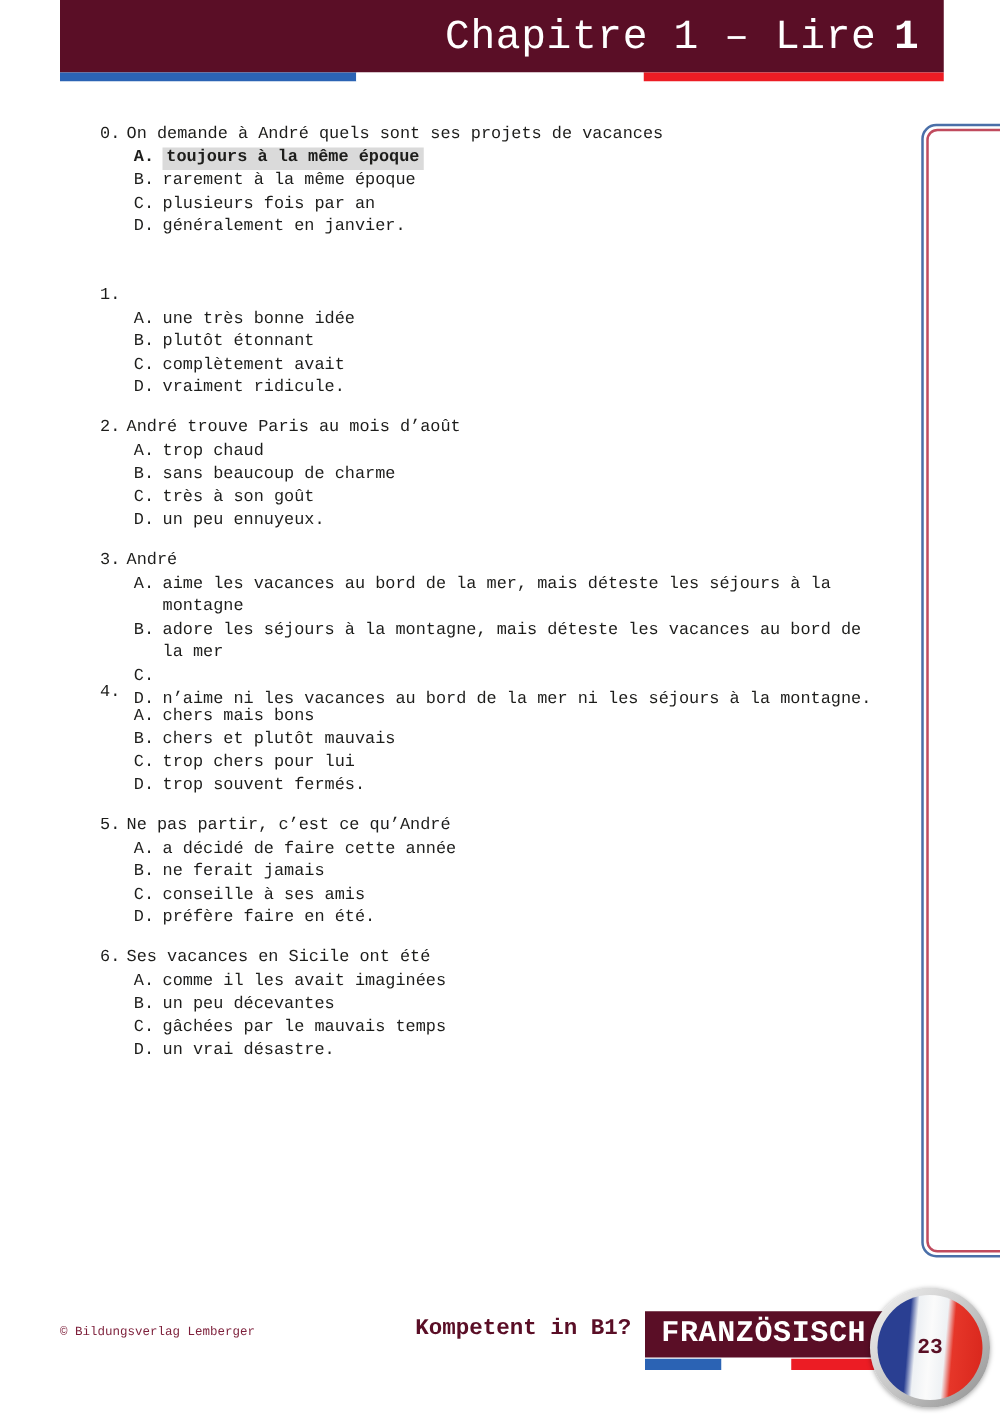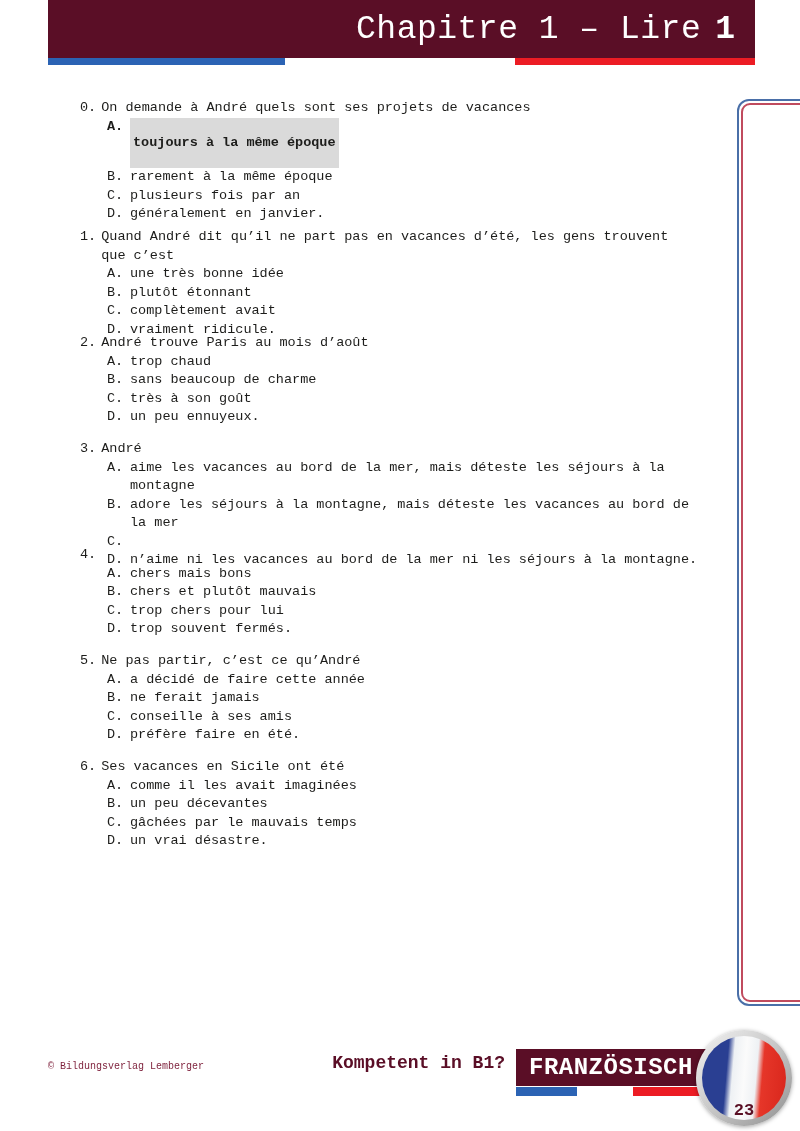--- a/index.html
+++ b/index.html
@@ -31,21 +31,21 @@
   }
 
   
   .q { position:absolute; left:80px; width:620px; font-size:13.5px; line-height:18.5px; }
   .qt { display:flex; }
   .qnum { flex:none; margin-right:5px; }
   .opt { display:flex; }
   .oletter { flex:none; margin-left:27px; width:23px; }
   .otext { }
   .opt.hl .oletter { font-weight:700; }
-  .opt.hl .otext   { font-weight:700; background:#dadada; padding:16px 3px; }
+  .opt.hl .otext   { font-weight:700; background:#dadada; padding:0 3px; }
 
   
   .copyright {
     position:absolute; left:48px; top:1061px; font-size:10px; color:#7d1f3a;
   }
   .brand {
     position:absolute; left:280px; top:1053px; width:225px; text-align:right;
     font-size:18px; font-weight:700; color:#5a0e26;
   }
   .subject-banner {
@@ -59,21 +59,21 @@
   .bs-red  { left:633px; width:70px; background:#ec1c24; }
 
   .badge {
     position:absolute; left:696px; top:1030px; width:96px; height:96px; border-radius:50%;
     background:linear-gradient(135deg,#f4f4f4 0%,#c2c2c2 55%,#8f8f8f 100%);
     box-shadow:0 1px 4px rgba(0,0,0,0.35);
   }
   .badge-flag {
     position:absolute; inset:6px; border-radius:50%;
     background:linear-gradient(95deg,#2a3f92 0%,#2a3f92 30%,#eef1f4 37%,#fbfbfb 50%,#eef1f4 63%,#e63629 70%,#d8261c 100%);
-    display:flex; align-items:flex-end; justify-content:center;
+    display:flex; align-items:center; justify-content:center;
   }
   .badge-number { color:#5a1025; font-weight:700; font-size:17px; }
 </style>
 </head>
 <body>
 
 <div class="page">
 
   <div class="header-bar">
     <span class="header-title">Chapitre 1 – Lire</span>
@@ -106,21 +106,20 @@
     </div>
     <div class="opt">
       <span class="oletter">D.</span>
       <span class="otext">généralement en janvier.</span>
     </div>
   </div>
 
   <div class="q" style="top:228px">
     <div class="qt">
       <span class="qnum">1.</span>
-      <span>Quand André dit qu’il ne part pas en vacances d’été, les gens trouvent que c’est</span>
     </div>
     <div class="opt">
       <span class="oletter">A.</span>
       <span class="otext">une très bonne idée</span>
     </div>
     <div class="opt">
       <span class="oletter">B.</span>
       <span class="otext">plutôt étonnant</span>
     </div>
     <div class="opt">

